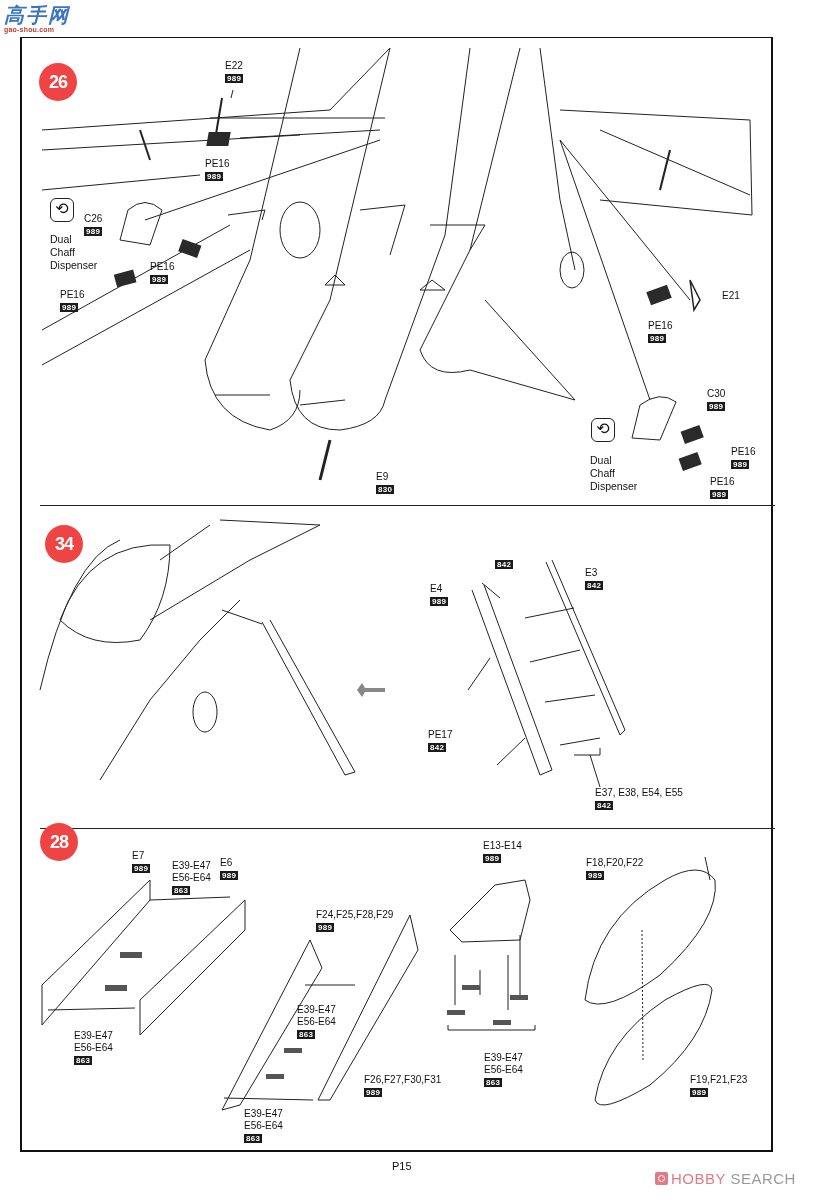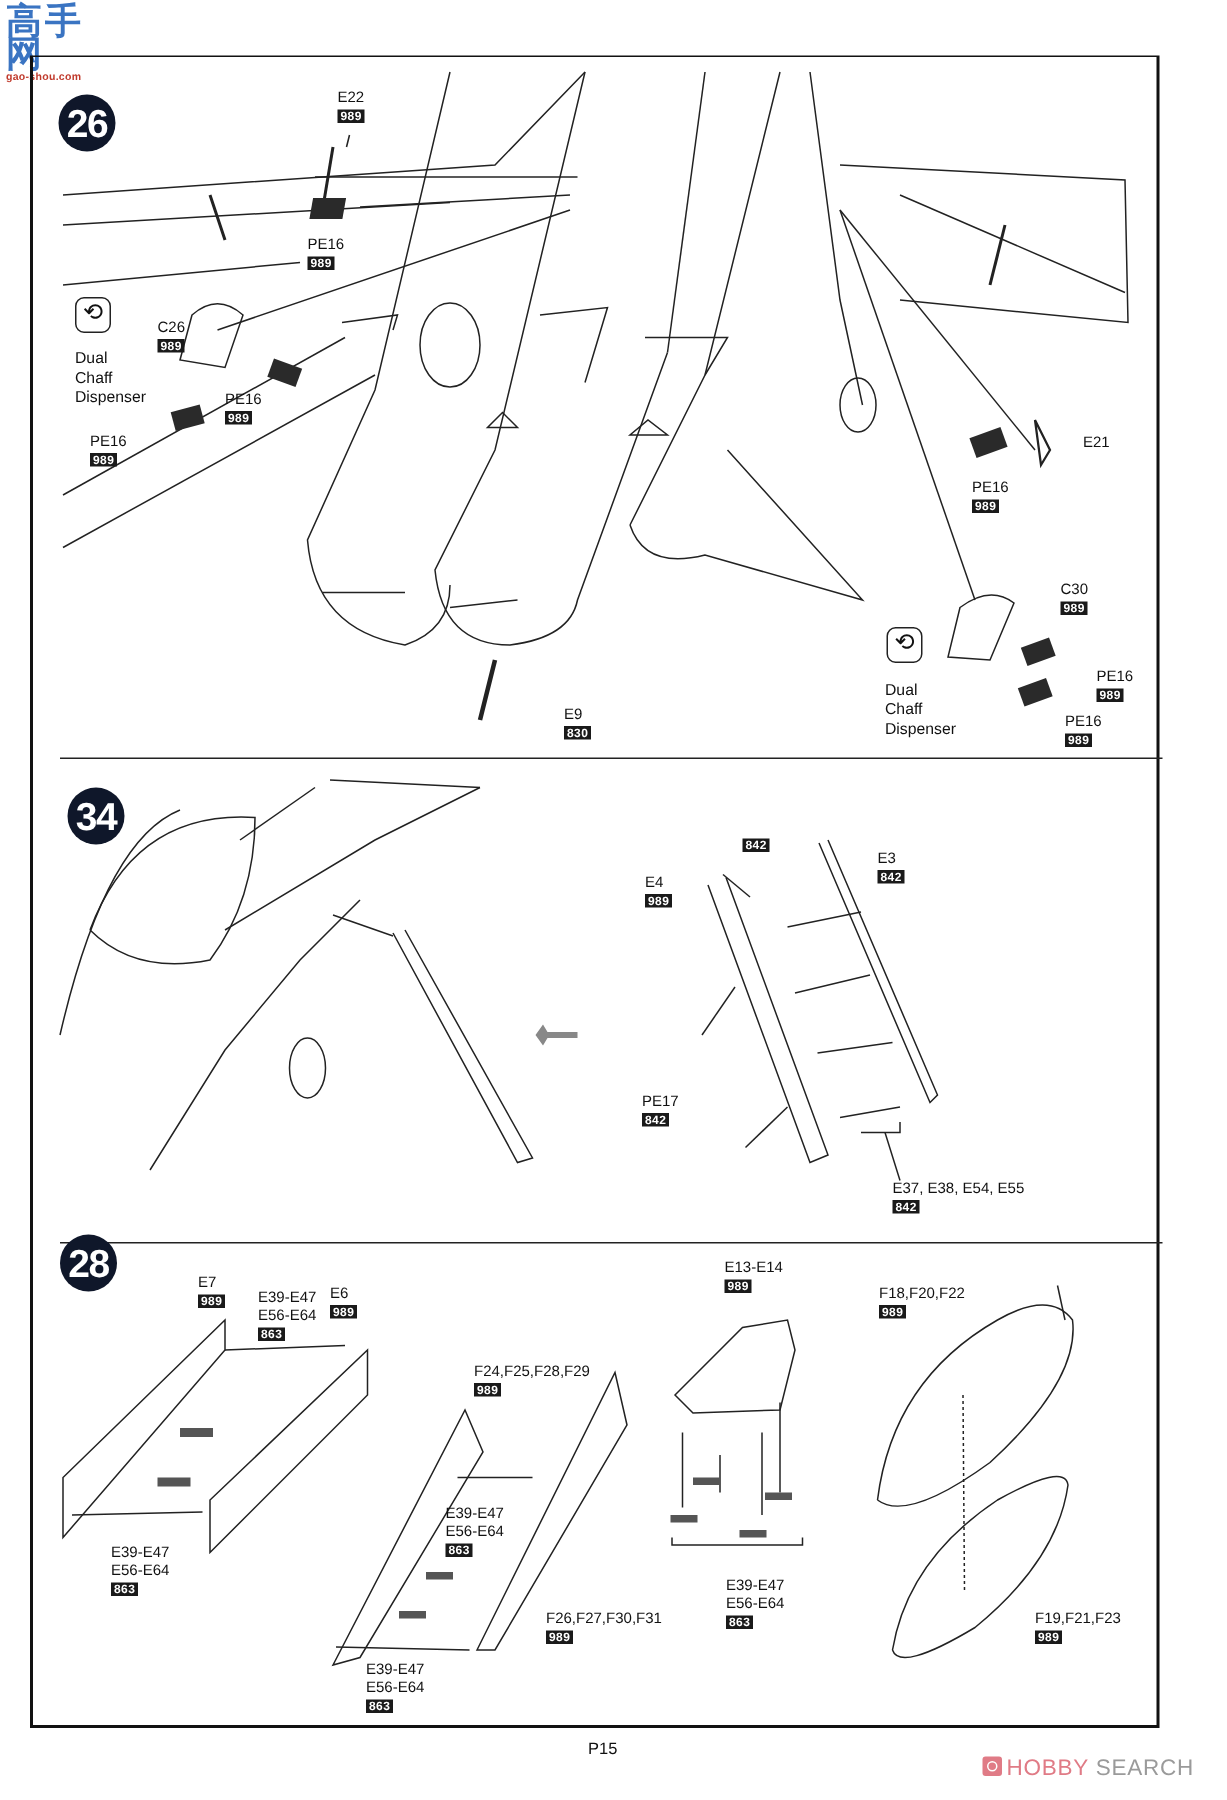--- a/index.html
+++ b/index.html
@@ -1,33 +1,33 @@
 <!DOCTYPE html>
 <html><head>
 <meta charset="utf-8">
 <style>
   html,body{margin:0;padding:0;background:#fff;}
   body{width:818px;height:1200px;position:relative;overflow:hidden;font-family:"Liberation Sans",sans-serif;color:#111;}
   .frame{position:absolute;left:20px;top:37px;width:753px;height:1115px;border:2px solid #111;border-left-width:2px;border-top-width:1px;box-sizing:border-box;}
   .divider{position:absolute;left:40px;width:735px;height:0;border-top:1px solid #222;}
-  .step{position:absolute;width:38px;height:38px;border-radius:50%;background:#0f172a;color:#fff;font-weight:bold;font-size:26px;line-height:38px;text-align:center;letter-spacing:-1px;}
+  .step{position:absolute;width:38px;height:38px;border-radius:50%;background:#ef4444;color:#fff;font-weight:bold;font-size:18px;line-height:38px;text-align:center;letter-spacing:-1px;}
   .lbl{position:absolute;font-size:10px;line-height:12px;color:#111;white-space:nowrap;}
   .code{display:inline-block;background:#1a1a1a;color:#fff;font-size:8px;line-height:9px;padding:0 2px;font-weight:bold;letter-spacing:0.3px;}
   .lbl .row{display:block;}
   .chaff{position:absolute;width:24px;height:24px;border:1.5px solid #222;border-radius:6px;box-sizing:border-box;text-align:center;font-size:16px;line-height:20px;}
   .chaff-txt{position:absolute;font-size:10.5px;line-height:13px;}
   svg.art{position:absolute;left:0;top:0;}
   .footer-page{position:absolute;left:392px;top:1160px;font-size:11px;}
   .watermark{position:absolute;left:655px;top:1170px;font-size:15px;font-weight:normal;letter-spacing:0.5px;}
   .wm-a{color:#e07b86;}
   .wm-b{color:#9a9a9a;}
   .wm-icon{display:inline-block;width:13px;height:13px;background:#e07b86;border-radius:2px;vertical-align:-1px;margin-right:3px;position:relative;}
   .wm-icon:after{content:"";position:absolute;left:3px;top:3px;width:5px;height:5px;border:1.5px solid #fff;border-radius:50%;}
   .logo{position:absolute;left:4px;top:4px;width:72px;height:34px;}
-  .logo-chars{font-size:24px;font-weight:bold;color:#3a74c2;letter-spacing:2px;line-height:22px;}
+  .logo-chars{font-size:20px;font-weight:bold;color:#3a74c2;letter-spacing:2px;line-height:22px;font-style:italic;}
   .logo-url{font-size:7px;font-weight:bold;color:#c0392b;line-height:8px;letter-spacing:0.2px;}
 </style>
 </head>
 <body>
 
 <div class="logo">
   <div class="logo-chars">高手网</div>
   <div class="logo-url">gao-shou.com</div>
 </div>
 
@@ -152,21 +152,21 @@
 <div class="lbl" style="left:205px;top:158px">
   <span class="row">PE16</span>
   <span class="code">989</span>
 </div>
 <div class="chaff" style="left:50px;top:198px">⟲</div>
 <div class="chaff-txt" style="left:50px;top:233px">
   <div>Dual</div>
   <div>Chaff</div>
   <div>Dispenser</div>
 </div>
-<div class="lbl" style="left:105px;top:213px">
+<div class="lbl" style="left:84px;top:213px">
   <span class="row">C26</span>
   <span class="code">989</span>
 </div>
 <div class="lbl" style="left:150px;top:261px">
   <span class="row">PE16</span>
   <span class="code">989</span>
 </div>
 <div class="lbl" style="left:60px;top:289px">
   <span class="row">PE16</span>
   <span class="code">989</span>

